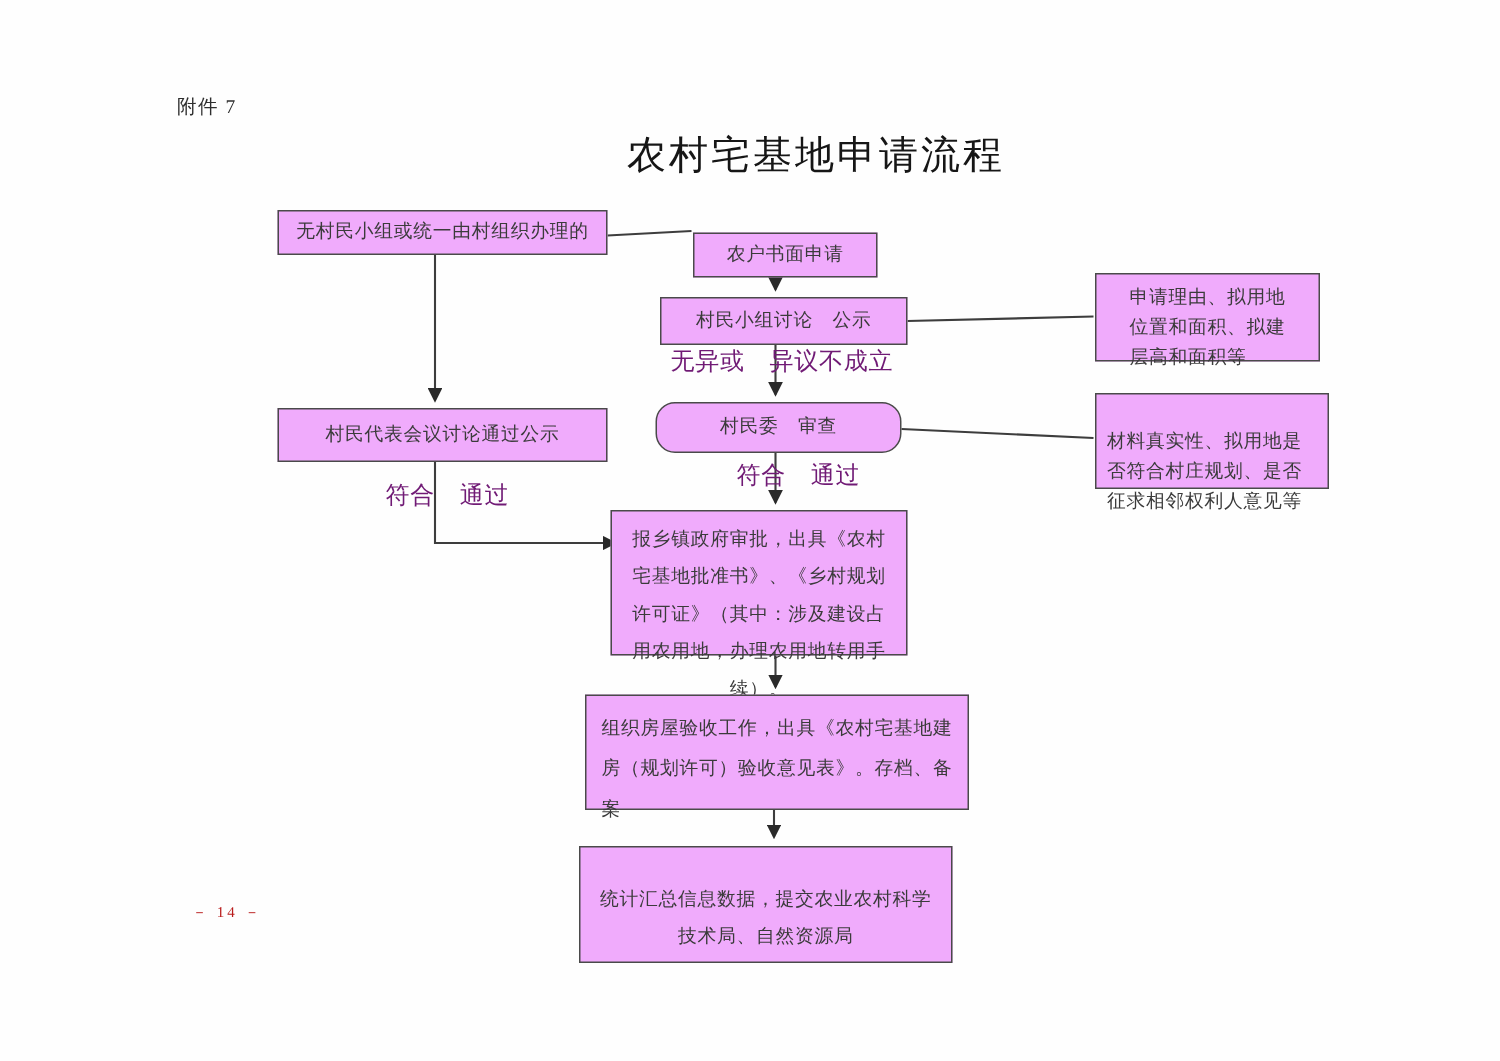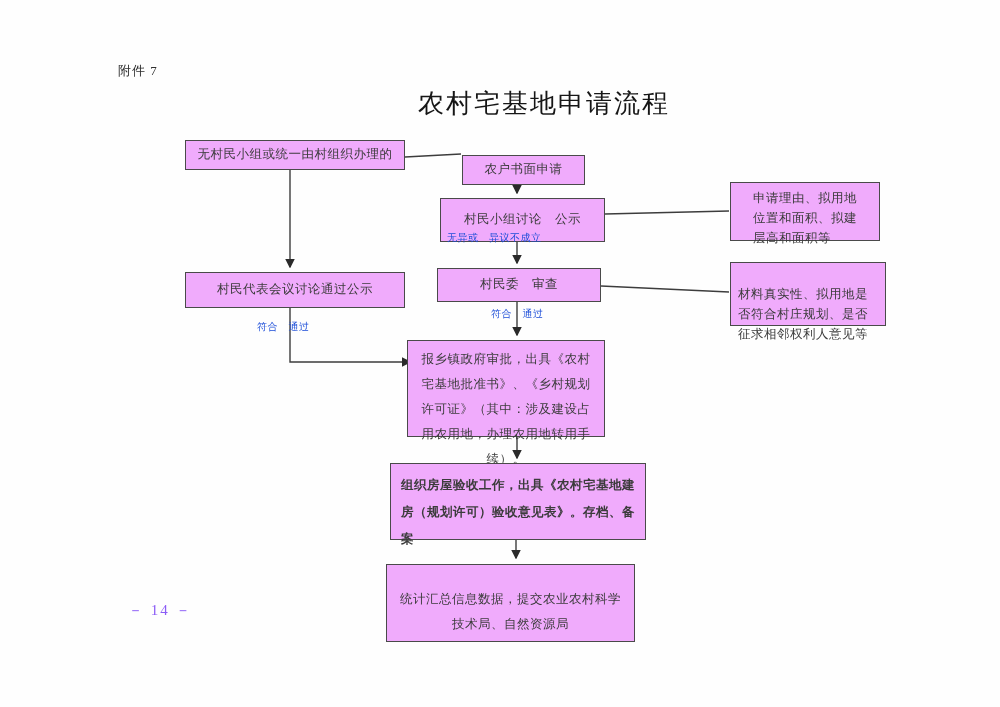--- a/index.html
+++ b/index.html
@@ -28,47 +28,47 @@
     border:1.6px solid #4a4a4a;
     background:#f0abfc;
     box-sizing:border-box;
     display:flex;align-items:center;justify-content:center;
     font-size:12.5px;line-height:1.55;
     text-align:center;color:#3b3b3b;
     letter-spacing:0.5px;
   }
   #n-a{left:185px;top:140px;width:220px;height:30px;}
   #n-b{left:462px;top:139px;width:123px;height:30px;margin-top:16px;}
-  #n-c{left:440px;top:198px;width:165px;height:44px;}
+  #n-c{left:440px;top:198px;width:165px;height:32px;}
   #n-r1{left:730px;top:182px;width:150px;height:59px;
         justify-content:flex-start;align-items:flex-start;
         text-align:left;padding:5px 22px;line-height:1.6;}
-  #n-d{left:437px;top:268px;width:164px;height:34px;}
+  #n-d{left:437px;top:268px;width:164px;height:34px;border-radius:13px;}
   #n-r2{left:730px;top:262px;width:156px;height:64px;
         justify-content:flex-start;align-items:flex-start;
         text-align:left;padding:21px 7px;line-height:1.6;}
   #n-f{left:185px;top:272px;width:220px;height:36px;}
   #n-e{left:407px;top:340px;width:198px;height:97px;
        padding:6px 9px;line-height:2.0;align-items:flex-start;}
   #n-g{left:390px;top:463px;width:256px;height:77px;
        padding:8px 10px;line-height:2.15;align-items:flex-start;
-       justify-content:flex-start;text-align:left;font-weight:bold;}
+       justify-content:flex-start;text-align:left;}
   #n-h{left:386px;top:564px;width:249px;height:78px;
        padding:22px 10px;line-height:2.0;align-items:flex-start;}
   .edge-label{
     position:absolute;
-    font-size:10px;color:#1d4ed8;letter-spacing:0.5px;
+    font-size:16px;color:#701a75;letter-spacing:0.5px;
     white-space:nowrap;
   }
   #l-objection{left:447px;top:231px;}
   #l-pass-d{left:491px;top:307px;}
   #l-pass-f{left:257px;top:320px;}
   .pageno{
     position:absolute;left:128px;top:601px;
-    font-size:15px;color:#8b5cf6;letter-spacing:2px;
+    font-size:10px;color:#b91c1c;letter-spacing:2px;
   }
 </style>
 </head>
 <body>
 
 <div class="page">
 
   <svg class="connectors" viewBox="0 0 1000 707" xmlns="http://www.w3.org/2000/svg">
     <defs>
       <marker id="arr" viewBox="0 0 10 10" refX="8.5" refY="5" markerWidth="7" markerHeight="7" orient="auto-start-reverse">

